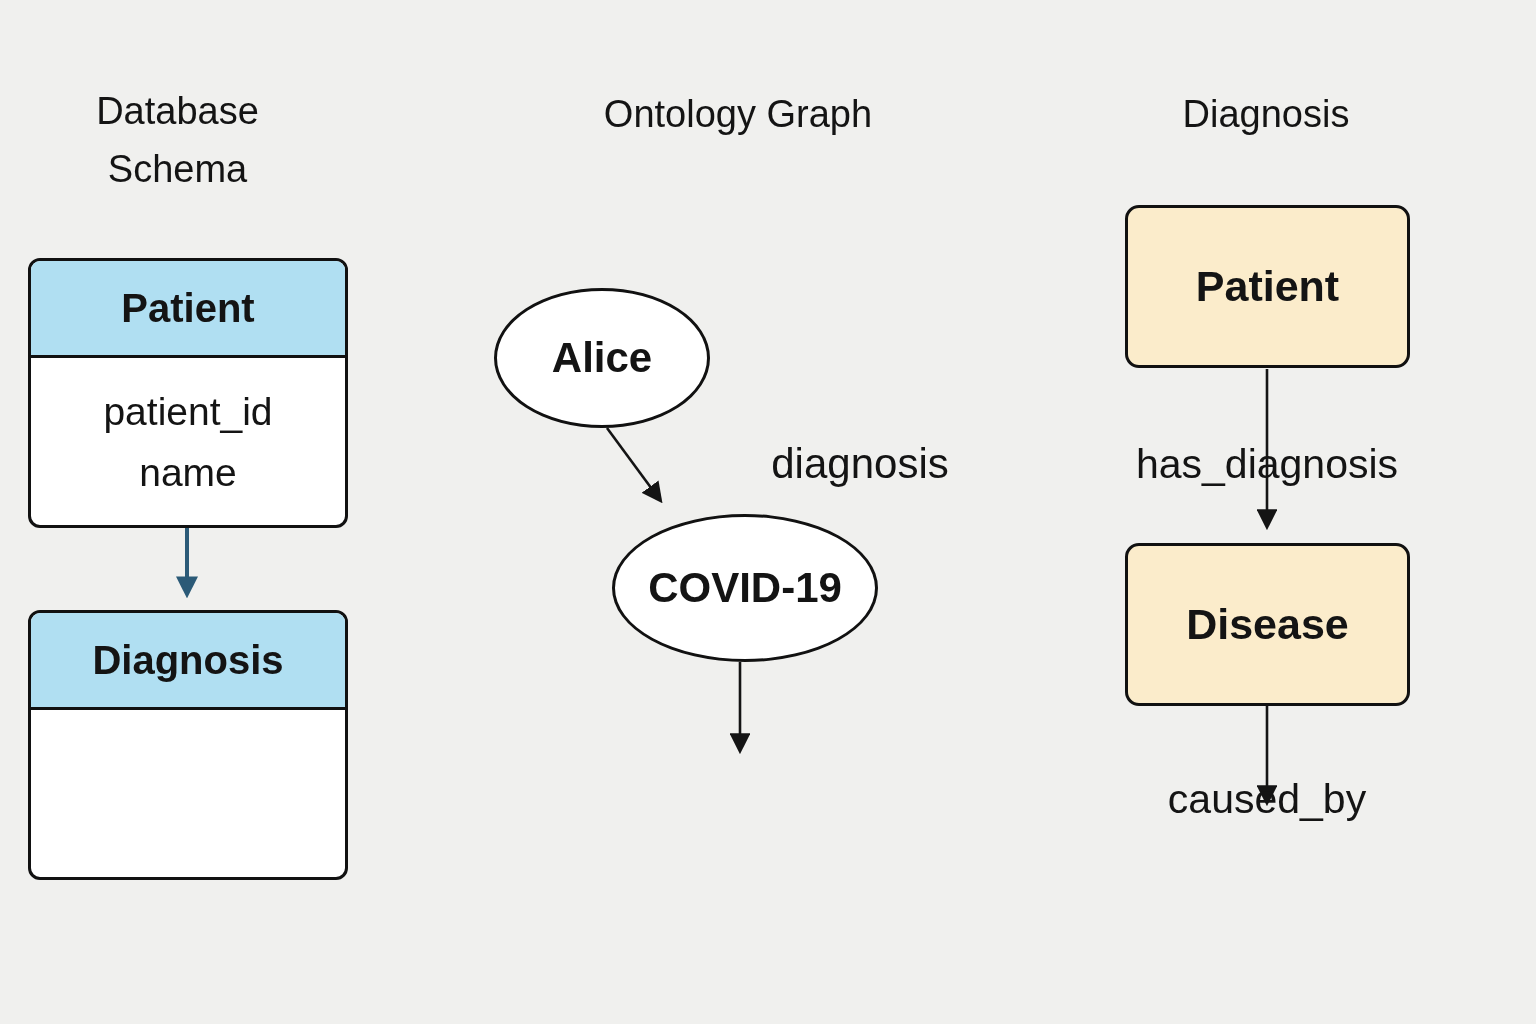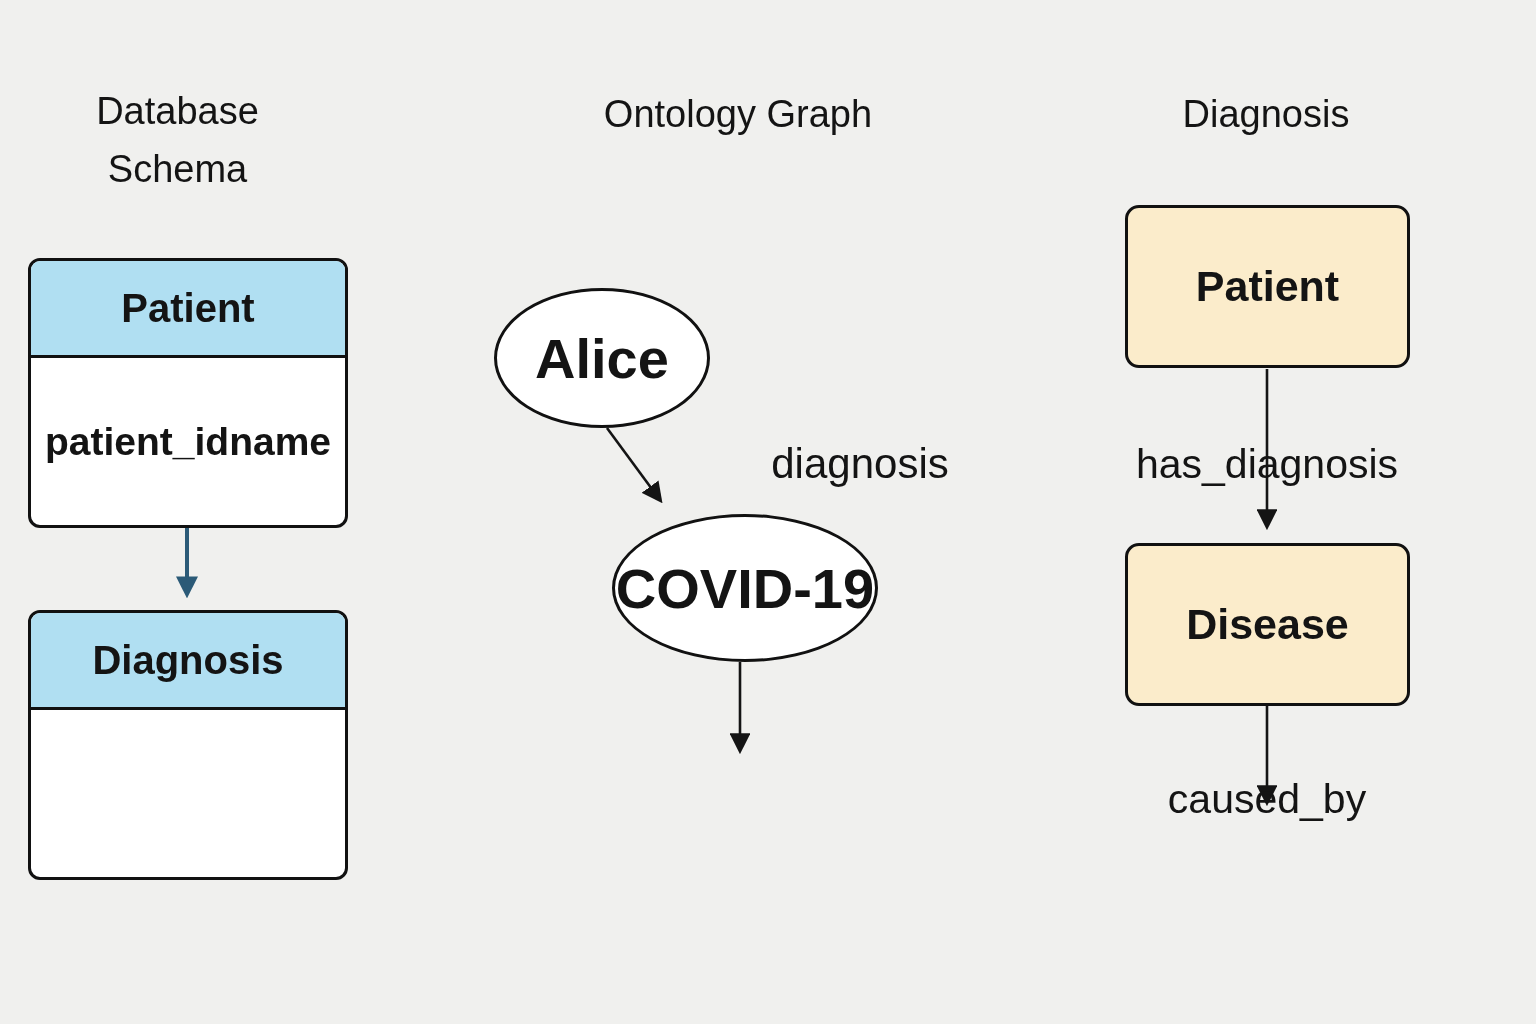--- a/index.html
+++ b/index.html
@@ -48,35 +48,35 @@
     height: 97px;
     display: flex;
     align-items: center;
     justify-content: center;
     font-weight: bold;
     font-size: 40px;
   }
   .db-table .body {
     flex: 1;
     display: flex;
+    flex-direction: column;
     align-items: center;
     justify-content: center;
     font-size: 39px;
     line-height: 61px;
-    font-weight: bold;
   }
   
   .kg-node {
     border: 3px solid var(--border);
     border-radius: 50%;
     background: var(--node-fill);
     display: flex;
     align-items: center;
     justify-content: center;
-    font-size: 56px;
+    font-size: 42px;
   }
   .kg-node.bold { font-weight: bold; }
   .edge-label {
     font-size: 42px;
     text-align: center;
     white-space: nowrap;
   }
   
   .ont-box {
     border: 3px solid var(--border);

